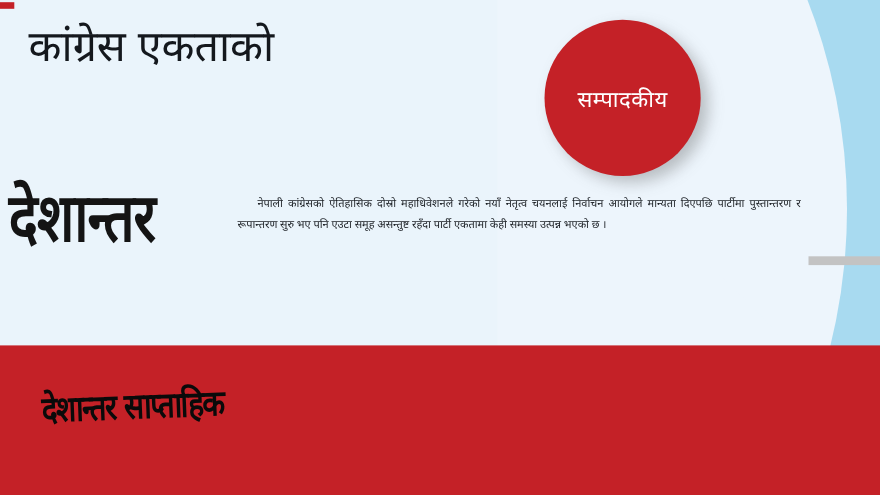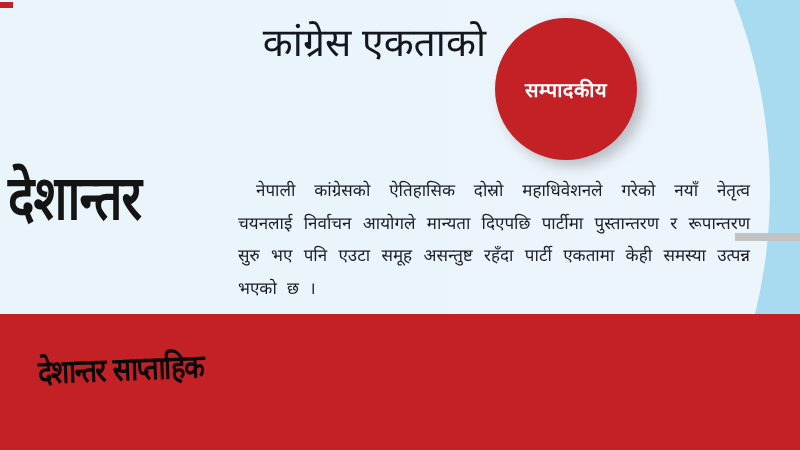--- a/index.html
+++ b/index.html
@@ -61,21 +61,21 @@
     left: 0px; top: 2px;
     width: 13px; height: 6px;
     background: #c42127;
   }
 
   
   .headline {
     position: absolute;
     left: 26px; top: 20px;
     width: 460px;
-    text-align: right;
+    text-align: left;
     color: #14181d;
     font-family: "Liberation Sans", "DejaVu Sans", sans-serif;
     font-size: 39px;
     line-height: 1.20;
     font-weight: 400;
     letter-spacing: 0px;
     white-space: nowrap;
   }
   .headline .hl-line { display: block; }
   .headline .hl-line2 { margin-left: 24px; }
@@ -98,21 +98,20 @@
     display: flex;
     align-items: center;
     justify-content: center;
   }
   .badge-label {
     color: #ffffff;
     font-size: 20px;
     font-family: "Liberation Sans", "DejaVu Sans", sans-serif;
     letter-spacing: 0.5px;
     white-space: nowrap;
-    font-weight: bold;
   }
 
   
   .logo {
     position: absolute;
     left: 8px; top: 168px;
     width: 200px;
     color: #141414;
     font-family: "DejaVu Sans", sans-serif;
     font-size: 50px;
@@ -120,25 +119,25 @@
     line-height: 1;
     letter-spacing: -1px;
     white-space: nowrap;
     transform: scaleY(1.22);
     transform-origin: left top;
   }
 
   
   .body-copy {
     position: absolute;
-    left: 238px; top: 176px;
+    left: 216px; top: 176px;
     width: 512px;
     color: #1b1f24;
-    font-family: Liberation Mono, monospace;
-    font-size: 17px;
+    font-family: Liberation Serif, serif;
+    font-size: 10px;
     line-height: 1.92;
     text-align: justify;
     text-indent: 18px;
     text-justify: inter-word;
   }
 
   
   .gray-bar {
     position: absolute;
     left: 735px; top: 233px;

